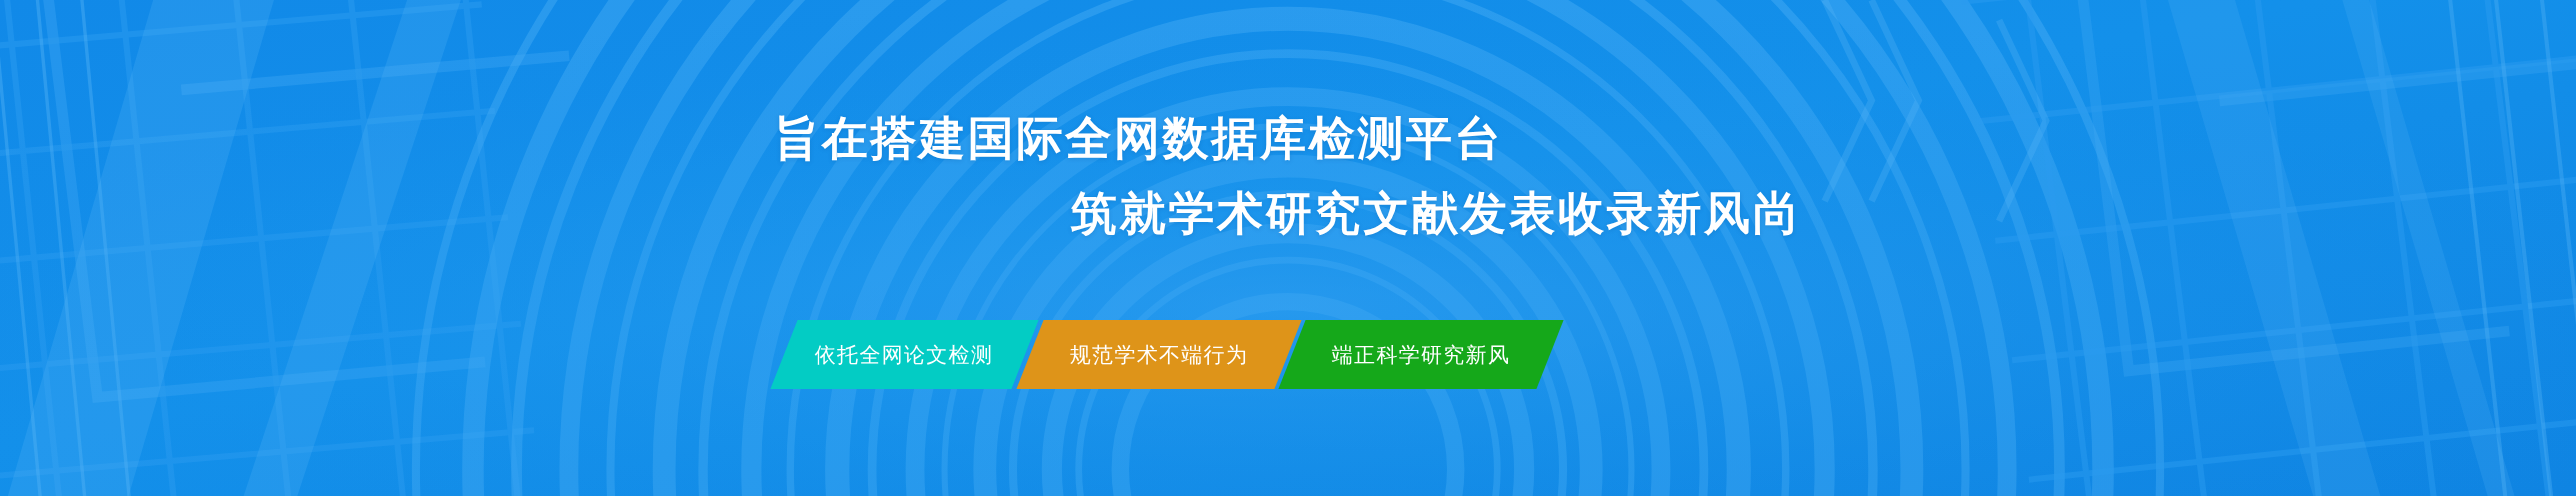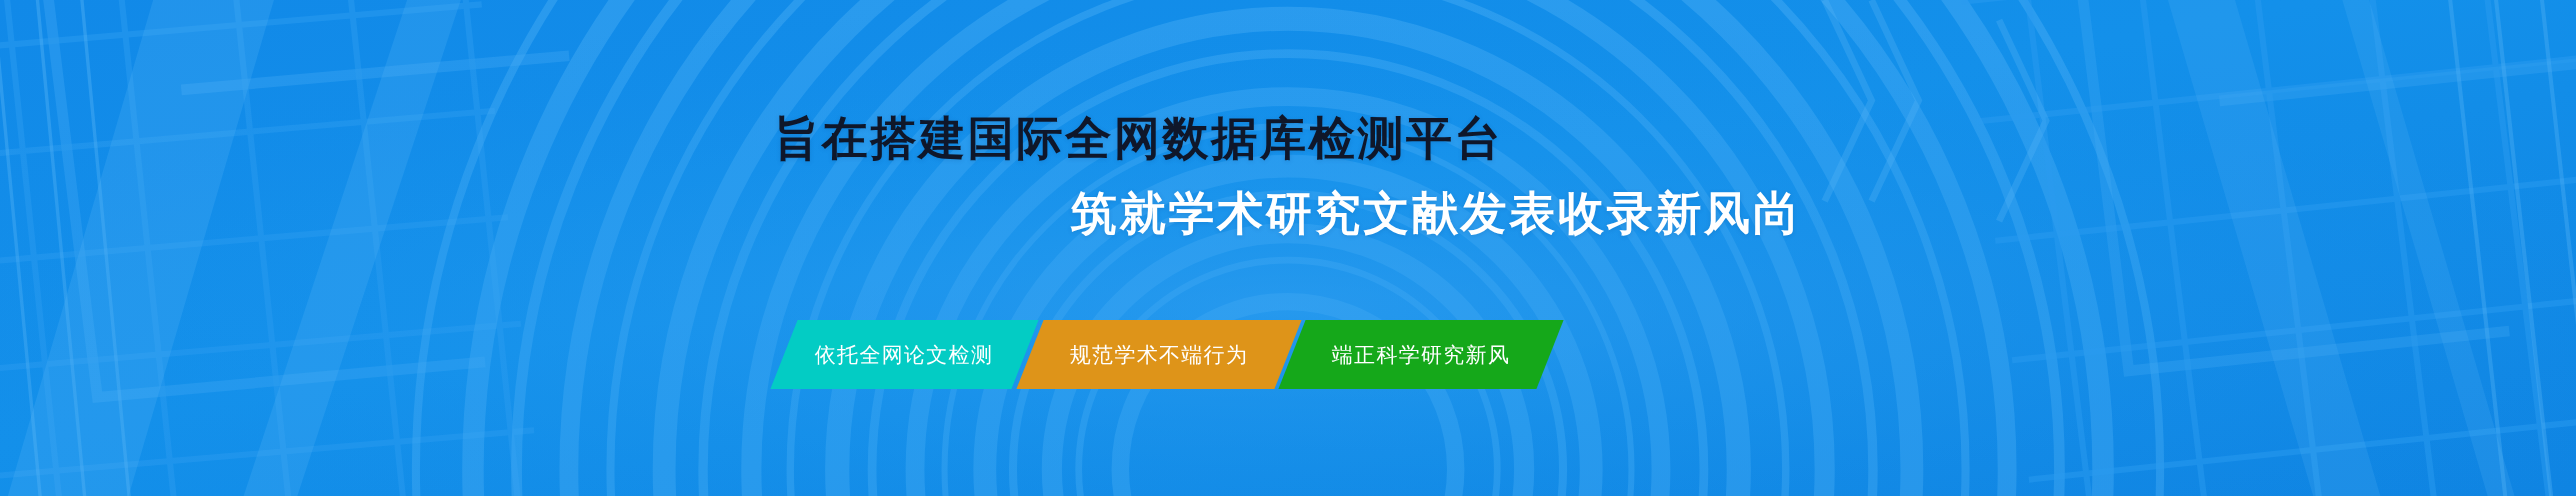--- a/index.html
+++ b/index.html
@@ -194,21 +194,21 @@
         </g>
         <g opacity="0.18" fill="#5cb8f8">
           <path d="M 3220 -40 L 3320 -40 L 3560 780 L 3460 780 Z"></path>
           <path d="M 3480 -40 L 3520 -40 L 3760 780 L 3720 780 Z"></path>
         </g>
       </g>
     </svg>
   </div>
 
   <div class="headline">
-    <div class="hl-line hl-line-1" style="color: #0f172a;">旨在搭建国际全网数据库检测平台</div>
+    <div class="hl-line hl-line-1" style="color: #ffffff;">旨在搭建国际全网数据库检测平台</div>
     <div class="hl-line hl-line-2" style="color: rgb(255, 255, 255);">筑就学术研究文献发表收录新风尚</div>
   </div>
 
   <div class="tags">
     <div class="tag tag-1" style="background: rgb(3, 204, 196);">
       <span class="tag-label">依托全网论文检测</span>
     </div>
     <div class="tag tag-2" style="background: rgb(222, 148, 25);">
       <span class="tag-label">规范学术不端行为</span>
     </div>

